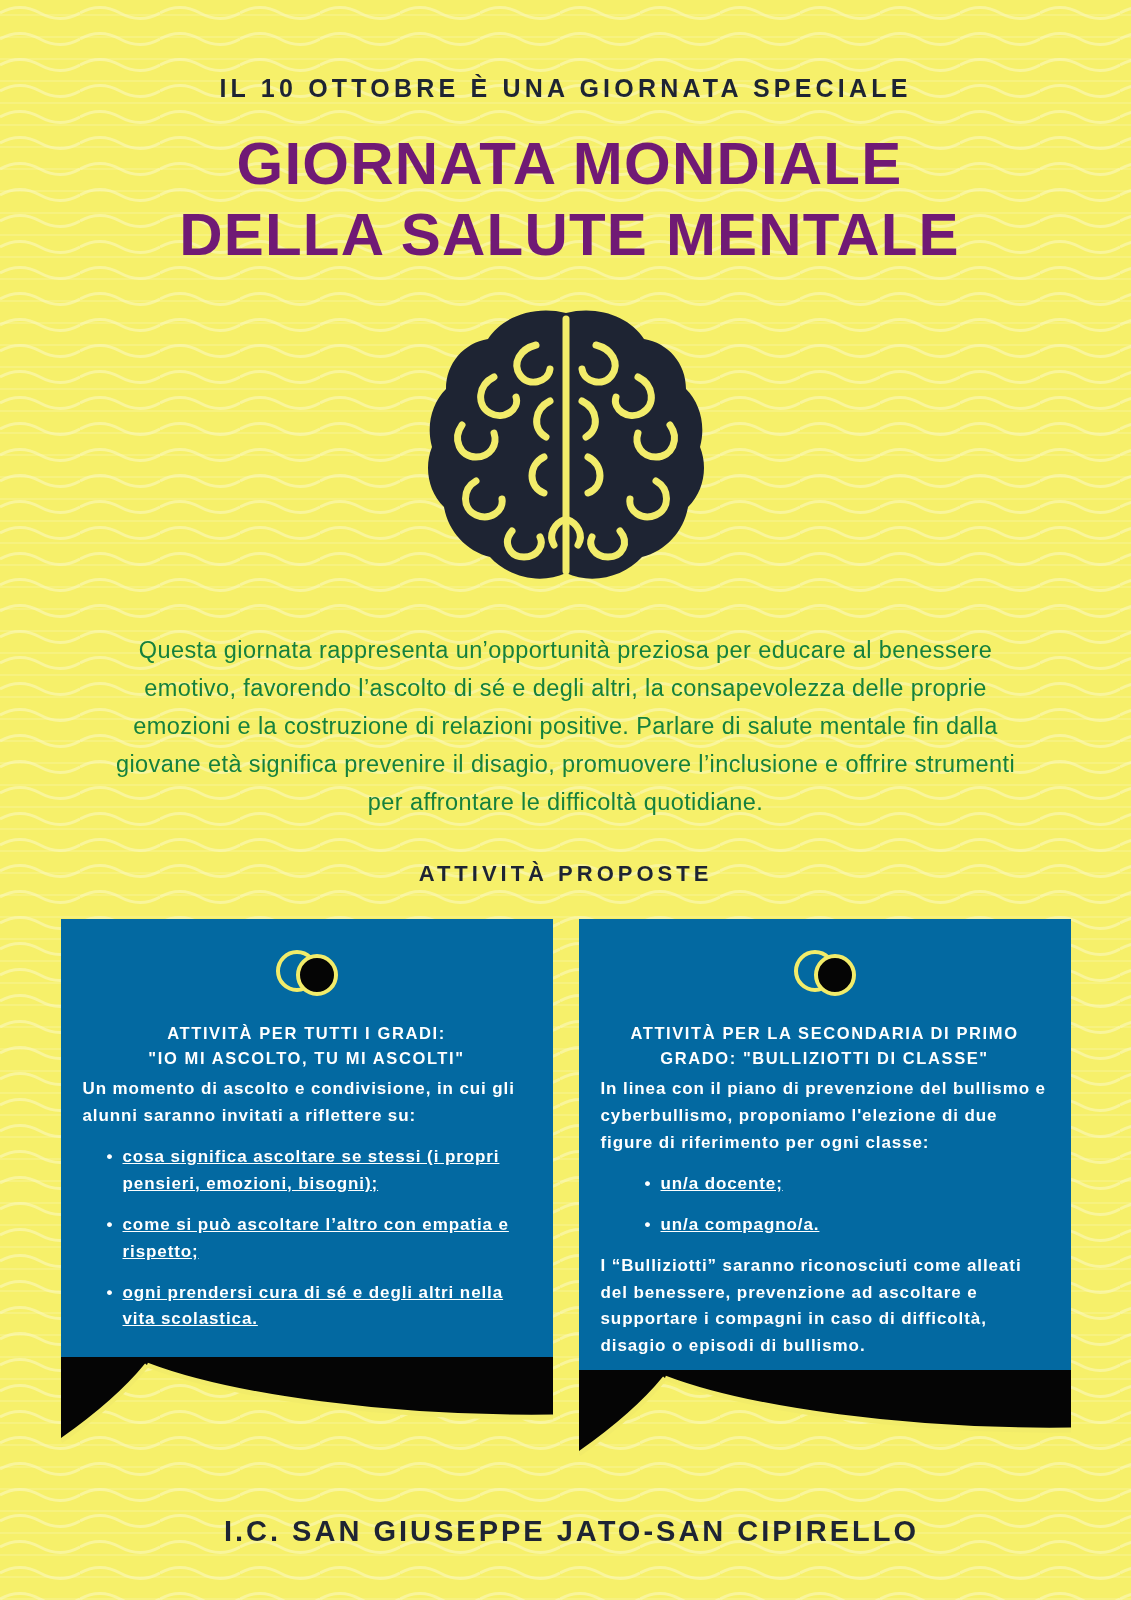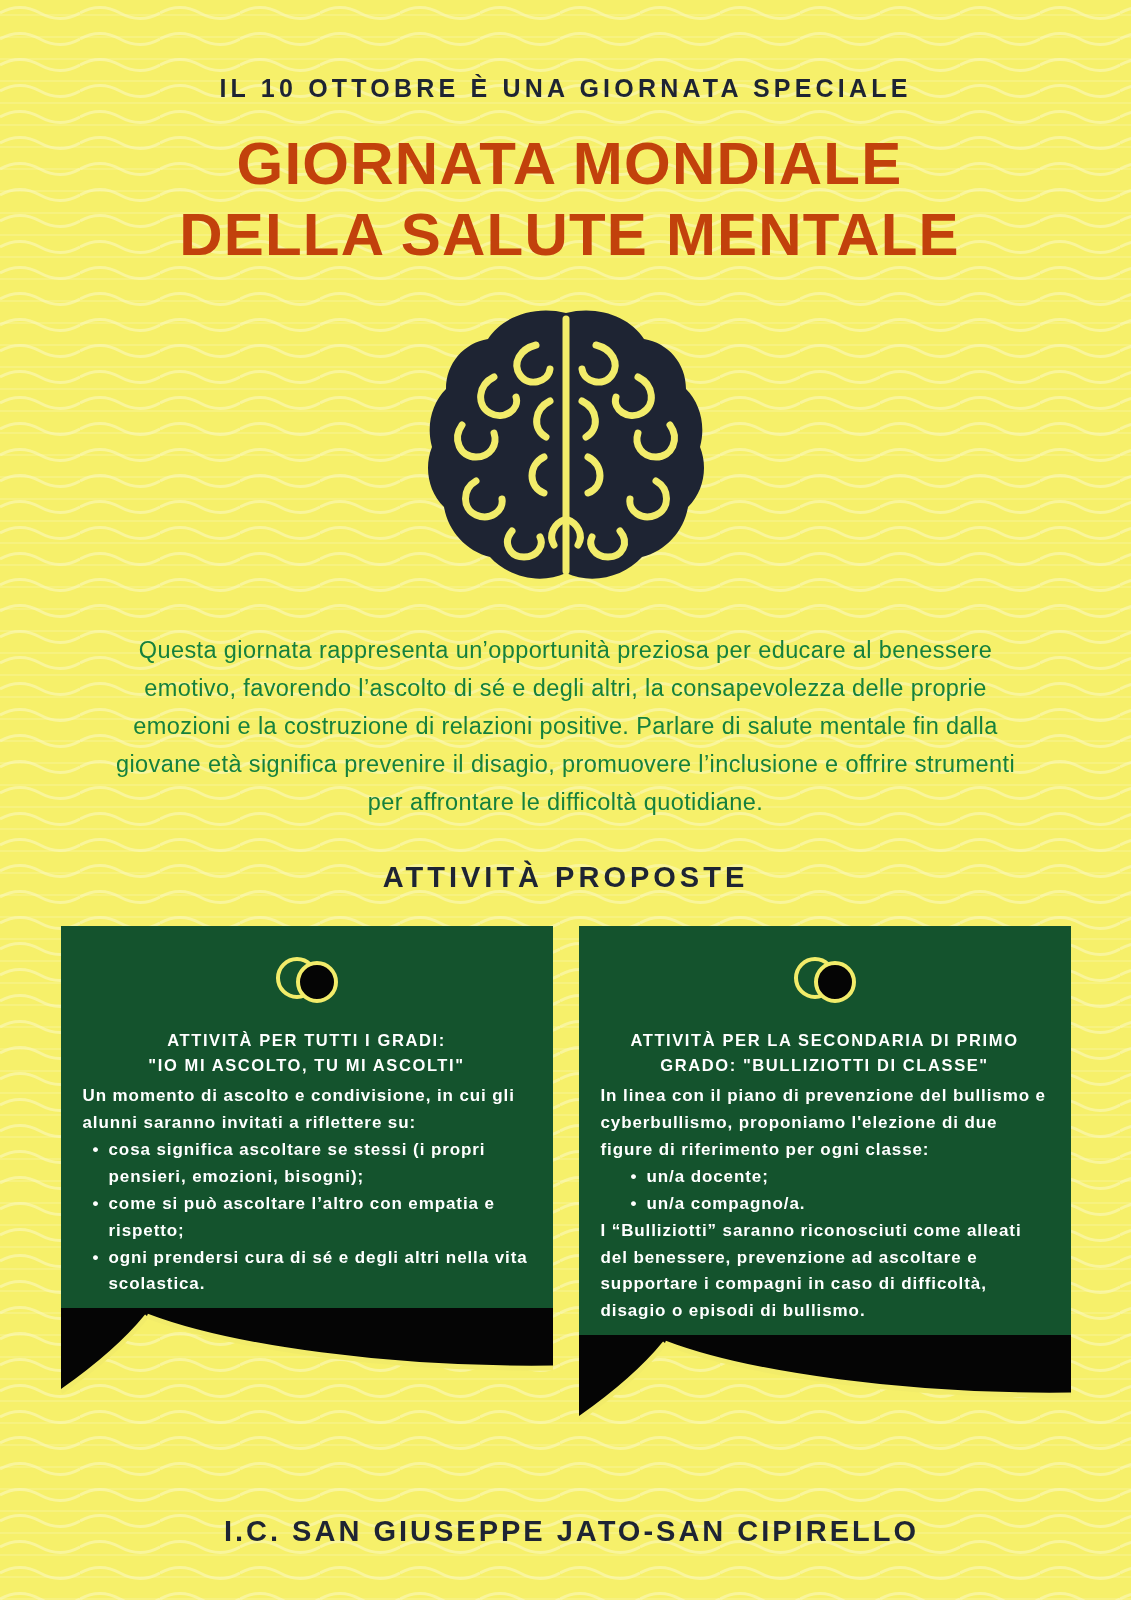--- a/index.html
+++ b/index.html
@@ -42,21 +42,21 @@
     text-align: center;
     color: #1e2433;
     font-size: 25px;
     font-weight: bold;
     letter-spacing: 4.2px;
     padding-top: 74px;
     text-transform: uppercase;
   }
   .title {
     text-align: center;
-    color: #c2410c;
+    color: #701a75;
     font-size: 60px;
     font-weight: bold;
     letter-spacing: 1.2px;
     line-height: 1.18;
     margin-top: 26px;
     text-transform: uppercase;
     margin-left: 8px;
   }
   .title span { display: block; }
 
@@ -73,37 +73,37 @@
     color: #15803d;
     font-size: 23.5px;
     line-height: 1.62;
     letter-spacing: 0.4px;
   }
 
   .section-label {
     margin-top: 40px;
     text-align: center;
     color: #1e2433;
-    font-size: 29px;
+    font-size: 22px;
     font-weight: bold;
     letter-spacing: 4px;
     text-transform: uppercase;
   }
 
   .cards {
     margin-top: 32px;
     display: flex;
     justify-content: center;
     gap: 26px;
     align-items: flex-start;
   }
   .card {
     position: relative;
     width: 492px;
-    background: #14532d;
+    background: #0369a1;
     color: #ffffff;
     padding: 26px 22px 10px 22px;
     box-sizing: border-box;
   }
   .card.tall { min-height: 400px; }
   .card-icon {
     display: flex;
     justify-content: center;
     margin-bottom: 16px;
   }
@@ -121,25 +121,26 @@
     font-weight: bold;
     letter-spacing: 0.9px;
     line-height: 1.58;
   }
   .card-body p { margin: 0 0 0 0; }
   .card-list {
     margin: 0;
     padding-left: 26px;
   }
   .card-list li {
-    margin: 0;
+    margin: 14px;
     padding: 0;
     list-style: none;
     position: relative;
     line-height: 1.58;
+    text-decoration: underline;
   }
   .card-list li:before {
     content: "•";
     position: absolute;
     left: -16px;
     top: 0;
   }
   .card-list.indented { padding-left: 46px; }
 
   

